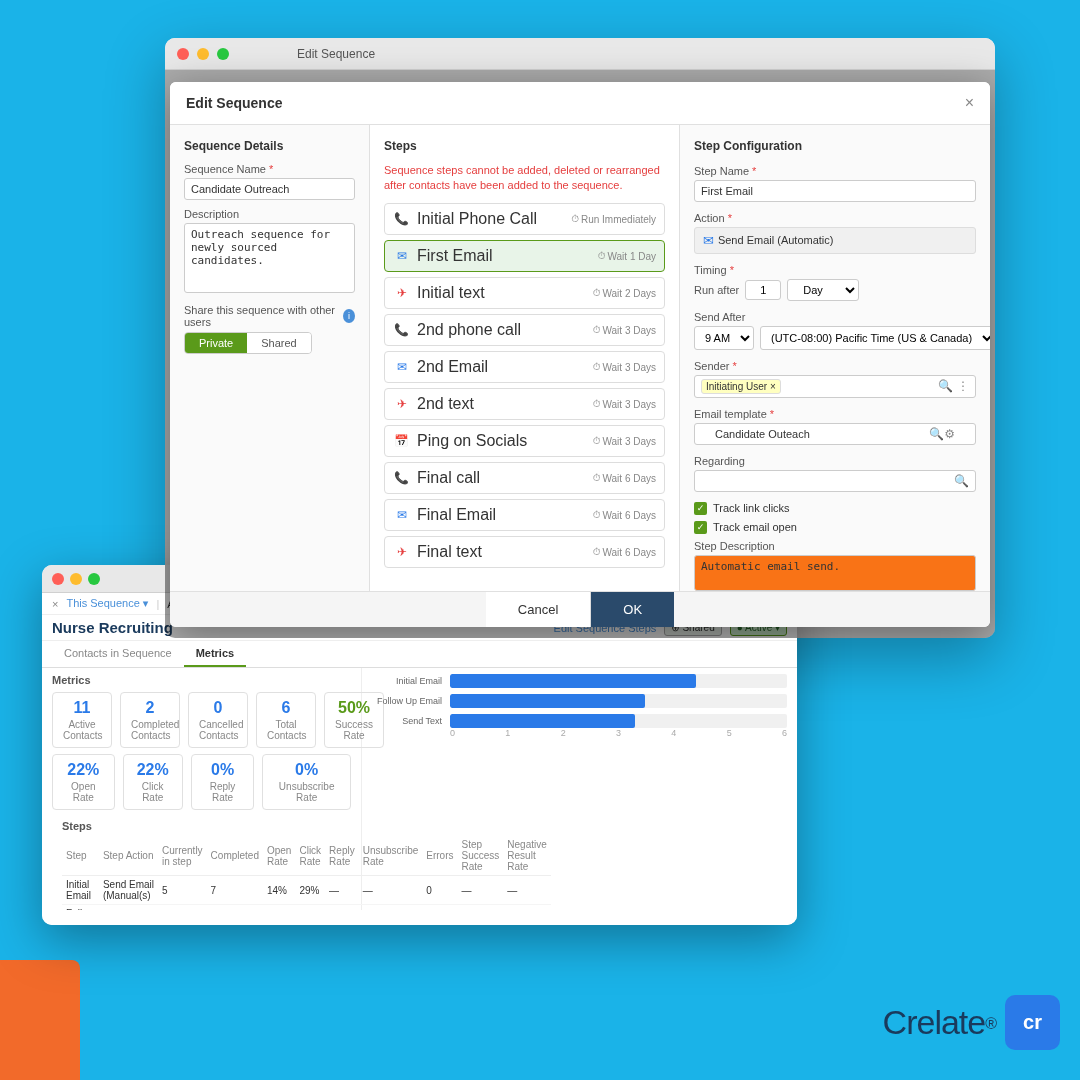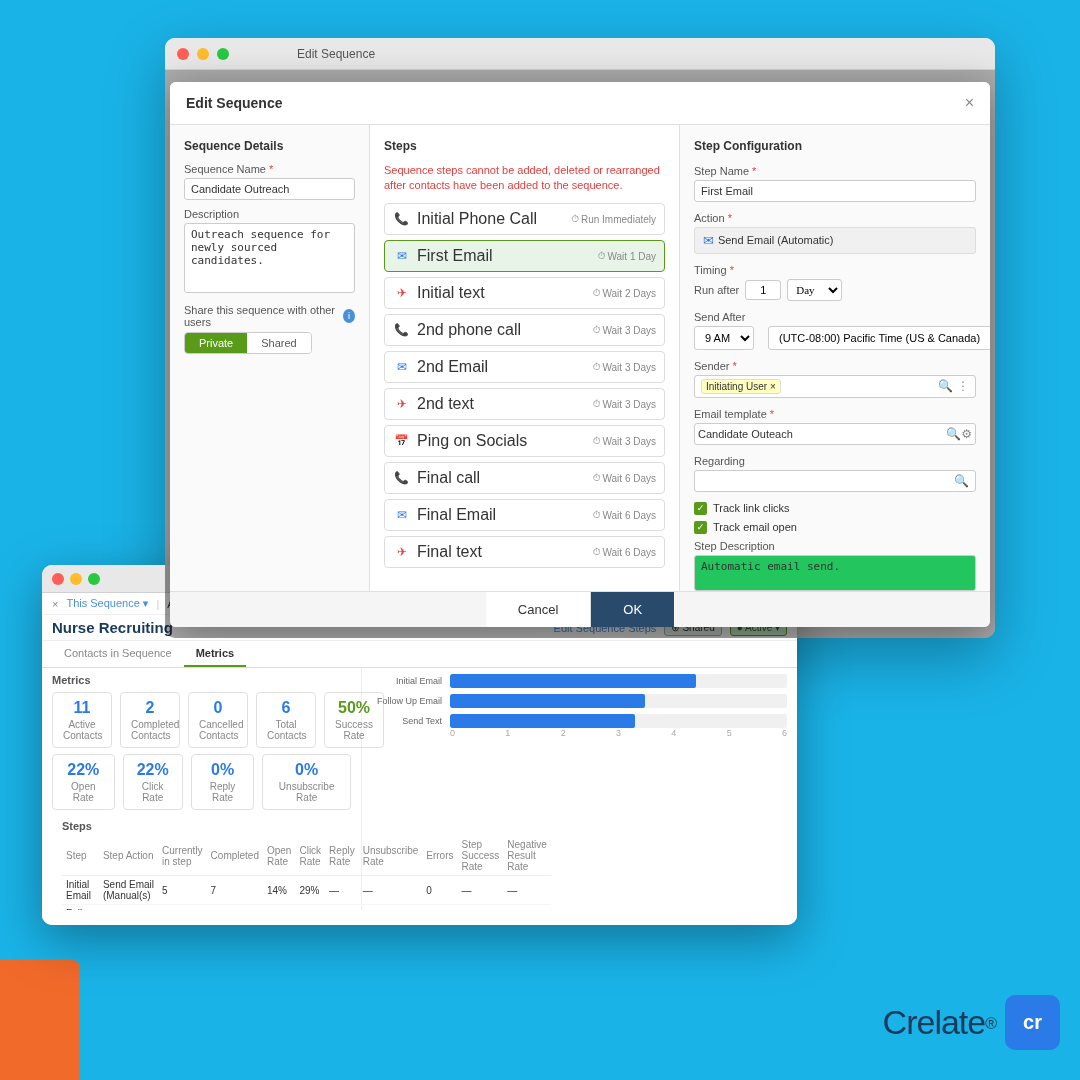--- a/index.html
+++ b/index.html
@@ -287,29 +287,28 @@
       width: 36px;
       border: 1px solid #ccc;
       border-radius: 3px;
       padding: 3px 4px;
       font-size: 11px;
       text-align: center;
     }
     .timing-select {
       border: 1px solid #ccc;
       border-radius: 3px;
-      padding: 3px 4px;
-      font-size: 11px;
-      background: #fff;
-      font-family: Liberation Serif, serif;
+      padding: 3px 11px;
+      font-size: 11px;
+      background: #fff;
     }
     .send-after-row {
       display: flex;
       align-items: center;
-      gap: 14px;
+      gap: 6px;
     }
     .send-after-select {
       flex: 1;
       border: 1px solid #ccc;
       border-radius: 3px;
       padding: 4px 6px;
       font-size: 11px;
       background: #fff;
     }
     .sender-field {
@@ -340,21 +339,21 @@
       cursor: pointer;
       background: none;
       border: none;
     }
     .template-field {
       display: flex;
       align-items: center;
       border: 1px solid #ccc;
       border-radius: 3px;
       background: #fff;
-      padding: 3px 3px;
+      padding: 3px 20px;
     }
     .template-name {
       font-size: 11px;
       color: #333;
       flex: 1;
     }
     .regarding-field {
       display: flex;
       align-items: center;
       border: 1px solid #ccc;
@@ -380,21 +379,21 @@
       font-size: 11px;
       color: #333;
     }
     .step-desc-area {
       width: 100%;
       border: 1px solid #ccc;
       border-radius: 3px;
       padding: 4px 6px;
       font-size: 11px;
       color: #333;
-      background: #22c55e;
+      background: #f97316;
       height: 36px;
       resize: none;
     }
 
     
     .modal-footer {
       display: flex;
       justify-content: center;
       padding: 0;
       border-top: 1px solid #e0e0e0;

